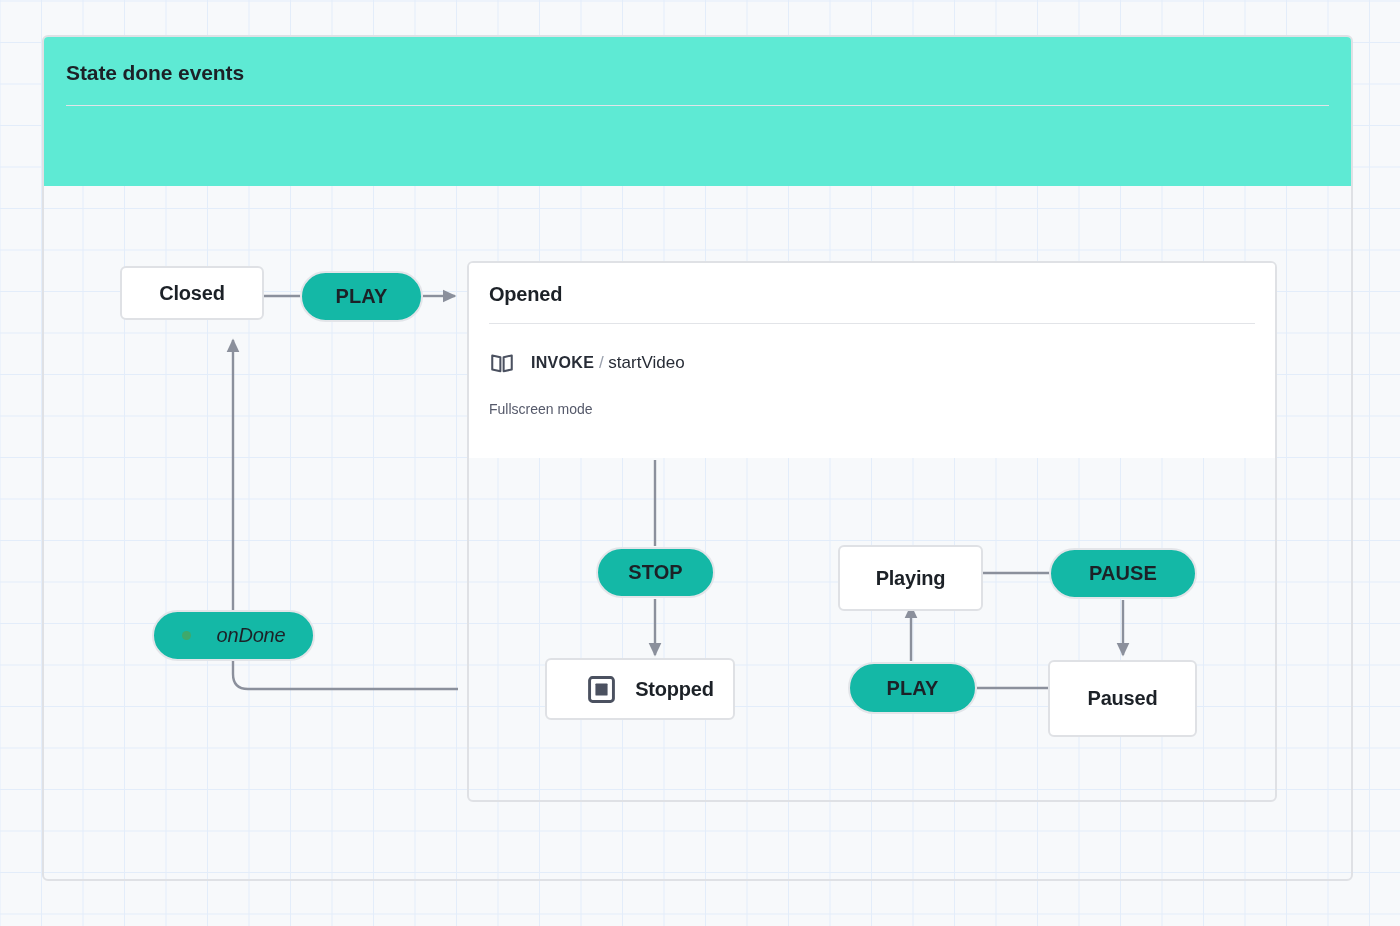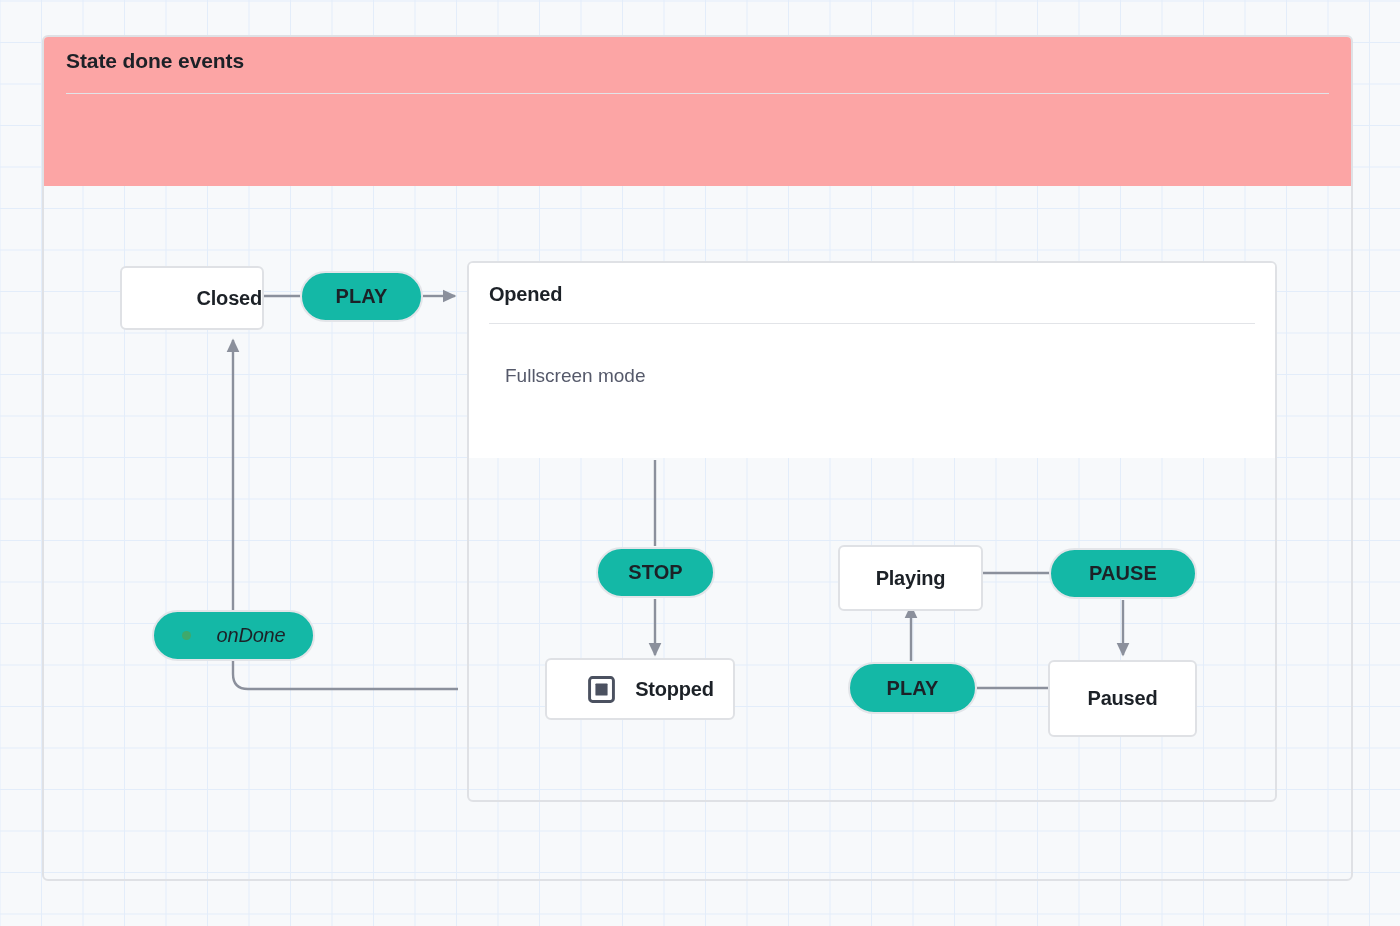--- a/index.html
+++ b/index.html
@@ -23,23 +23,23 @@
   
   #machine-card {
     position: absolute;
     left: 42px; top: 35px;
     width: 1311px; height: 846px;
     border: 2px solid #dfe1e5;
     border-radius: 6px;
     background: transparent;
   }
   #machine-card-header {
-    background: #fca5a5;
+    background: #5eead4;
     border-radius: 4px 4px 0 0;
-    padding: 12px 22px 0 22px;
+    padding: 24px 22px 0 22px;
     height: 149px;
   }
   #machine-title {
     font-size: 21px;
     font-weight: bold;
     color: #1c2127;
     letter-spacing: -0.1px;
     margin: 0 0 20px 0;
   }
   #machine-divider {
@@ -127,24 +127,24 @@
   #opened-invoke-row {
     display: flex;
     align-items: center;
     gap: 16px;
     padding-top: 26px;
   }
   .invoke-label { font-size: 17px; color: #272c36; }
   .invoke-label b { font-weight: bold; font-size: 16px; letter-spacing: 0.3px; }
   .invoke-label .slash { color: #9aa0ad; font-weight: normal; }
   #opened-description {
-    font-size: 19px;
+    font-size: 14px;
     color: #55596a;
     padding-top: 25px;
-    margin: 16px;
+    margin: 0;
   }
 
   
   #edges { position: absolute; left: 0; top: 0; width: 1400px; height: 926px; z-index: 3; pointer-events: none; }
   #edges-top { z-index: 6; }
 
   .book-icon { flex: none; display: block; }
   .final-icon { flex: none; display: block; }
 </style>
 </head>
@@ -158,20 +158,29 @@
     <div id="machine-title">State done events</div>
     <div id="machine-divider"></div>
   </div>
 </div>
 
 
 <div id="state-opened">
   <div id="opened-header">
     <div id="opened-title">Opened</div>
     <div id="opened-divider"></div>
+    <div id="opened-invoke-row">
+      <span>
+        <svg class="book-icon" width="26" height="26" viewBox="0 0 24 24" fill="none" stroke="#4b5160" stroke-width="1.9" stroke-linecap="round" stroke-linejoin="round">
+          <path d="M3 5 L10.5 6.6 L10.5 19.6 L3 18 Z"></path>
+          <path d="M21 5 L13.5 6.6 L13.5 19.6 L21 18 Z"></path>
+        </svg>
+      </span>
+      <span class="invoke-label"><b>INVOKE</b> <span class="slash">/</span> <span>startVideo</span></span>
+    </div>
     <div id="opened-description">Fullscreen mode</div>
   </div>
 </div>
 
 
 <svg id="edges">
   <defs>
     <marker id="arrow" viewBox="0 0 10 10" refX="8.4" refY="5" markerWidth="6.2" markerHeight="6.2" orient="auto-start-reverse">
       <path d="M 0 0.6 L 9.4 5 L 0 9.4 z" fill="#8b909c"></path>
     </marker>
@@ -192,21 +201,21 @@
   <path d="M 983 573 L 1049 573" stroke="#8b909c" stroke-width="2.4" fill="none"></path>
 
   <path d="M 1123 600 L 1123 655" stroke="#8b909c" stroke-width="2.4" fill="none" marker-end="url(#arrow)"></path>
 
   <path d="M 1048 688 L 977 688" stroke="#8b909c" stroke-width="2.4" fill="none"></path>
 
   <path d="M 911 661 L 911 606" stroke="#8b909c" stroke-width="2.4" fill="none" marker-end="url(#arrow)"></path>
 </svg>
 
 
-<div class="state-node" style="left:120px; top:266px; width:144px; height:64px;justify-content:flex-end;">
+<div class="state-node" style="left:120px; top:266px; width:144px; height:54px;">
   <span>Closed</span>
 </div>
 
 <div class="event-pill" style="left:300px; top:271px; width:123px; height:51px;">
   <span>PLAY</span>
 </div>
 
 <div class="event-pill italic-pill" style="left:152px; top:610px; width:163px; height:51px;">
   <span class="green-dot"></span>
   <span>onDone</span>

